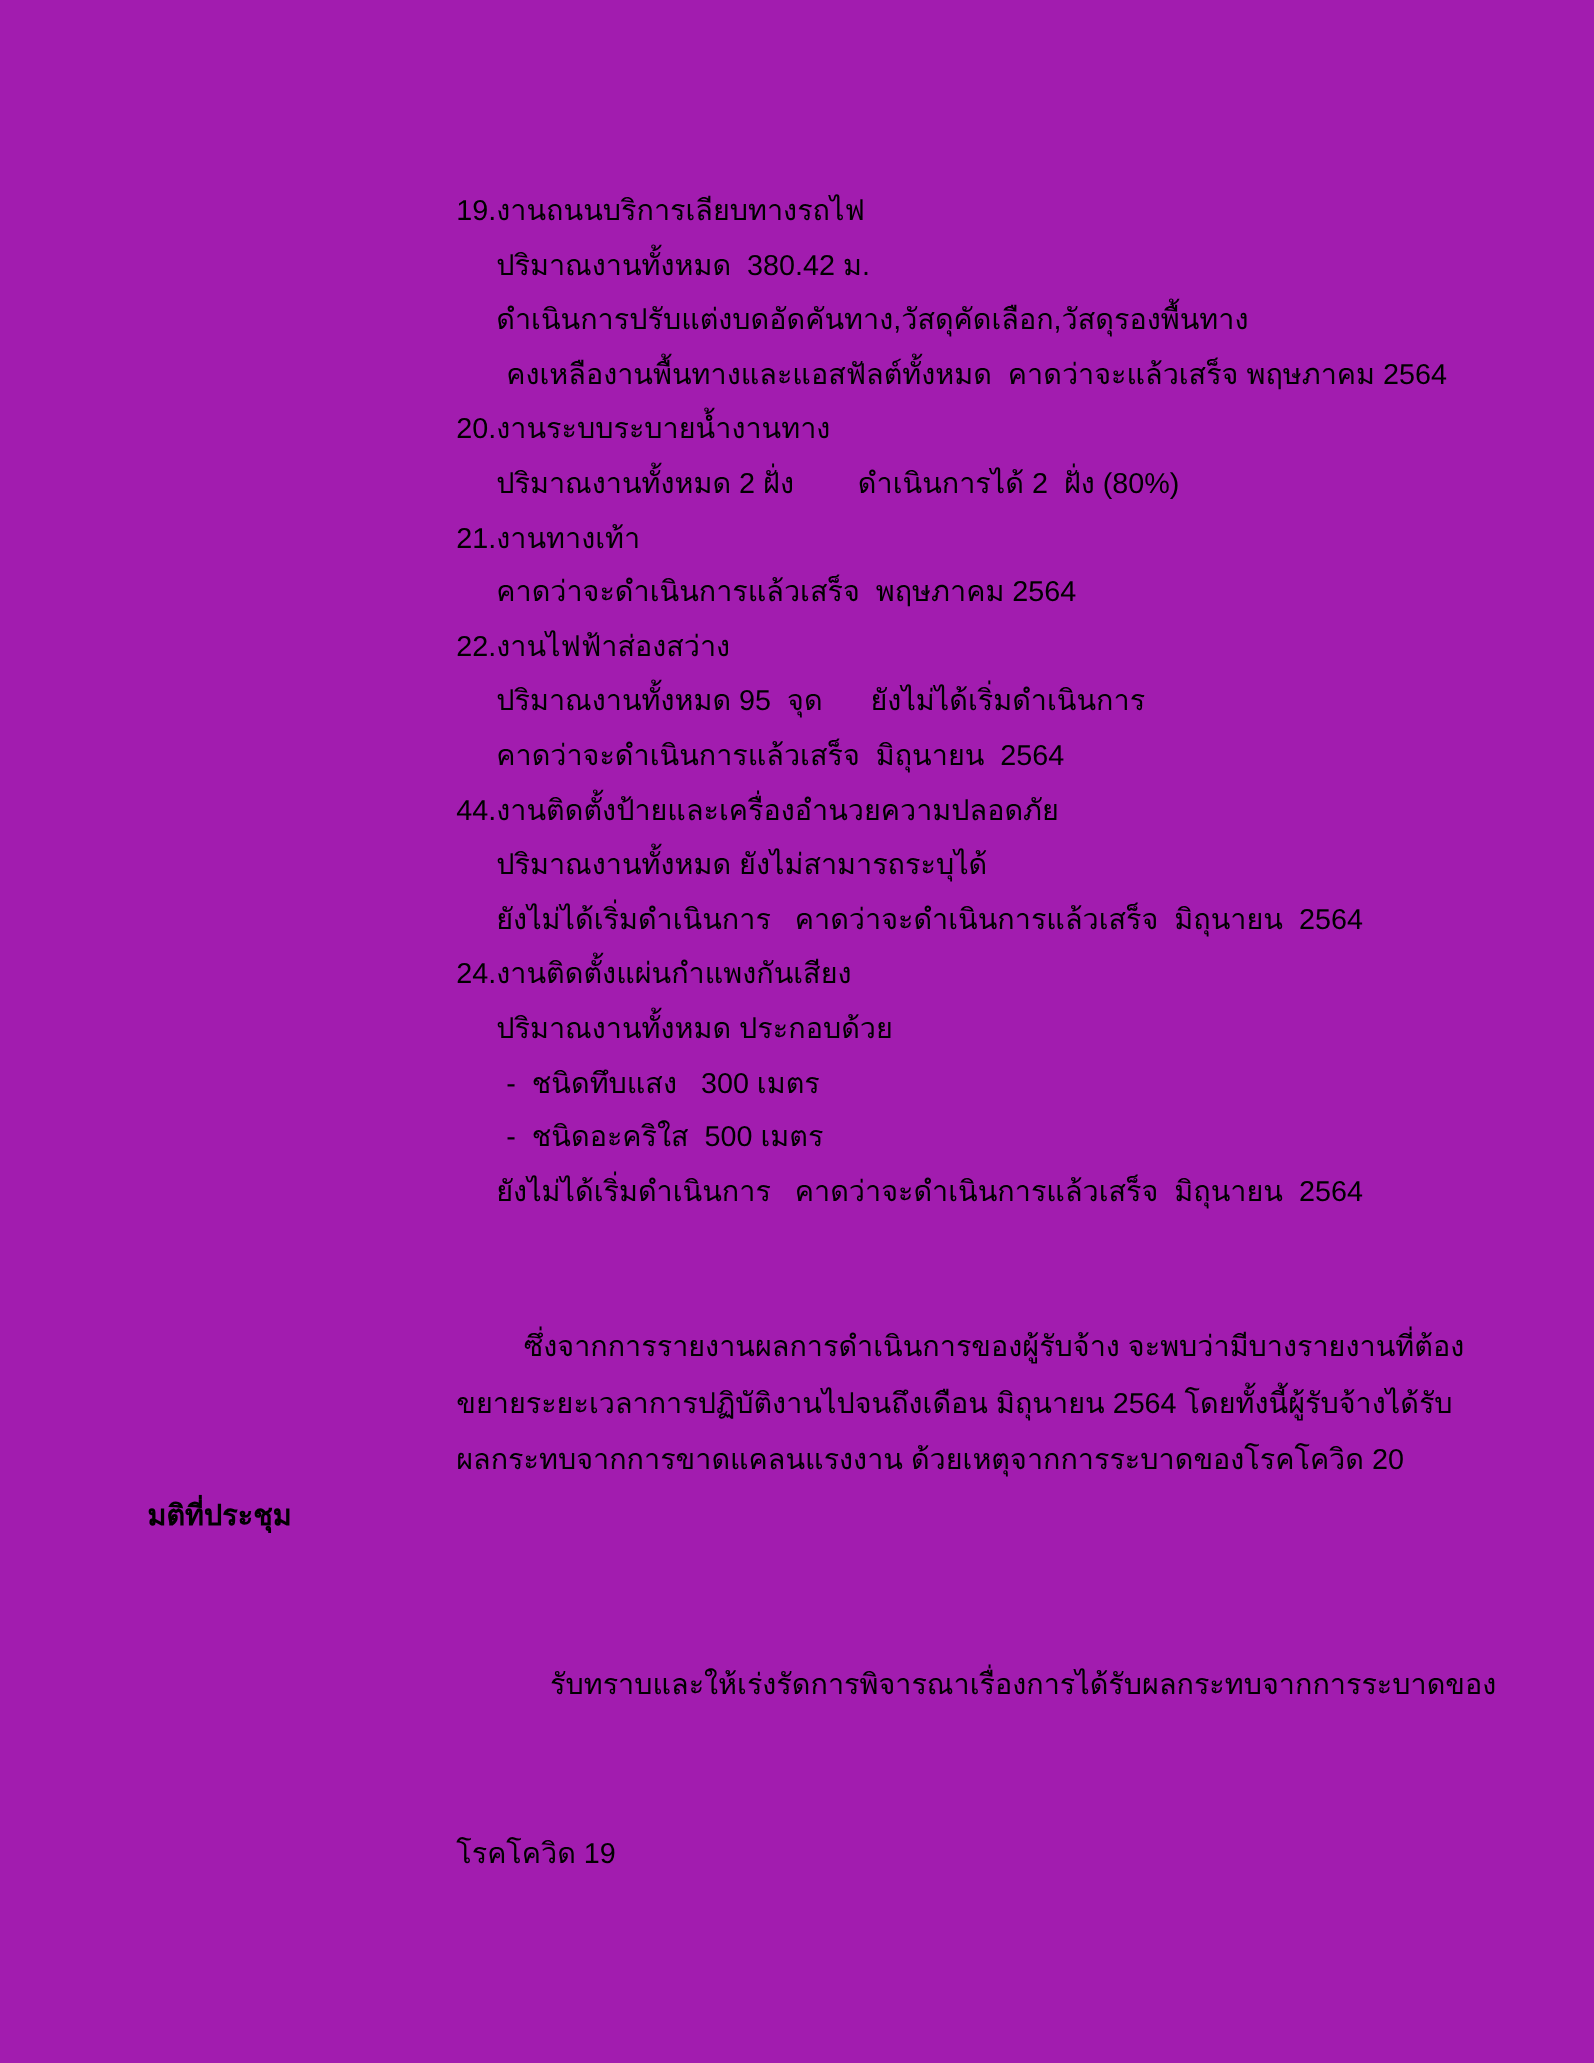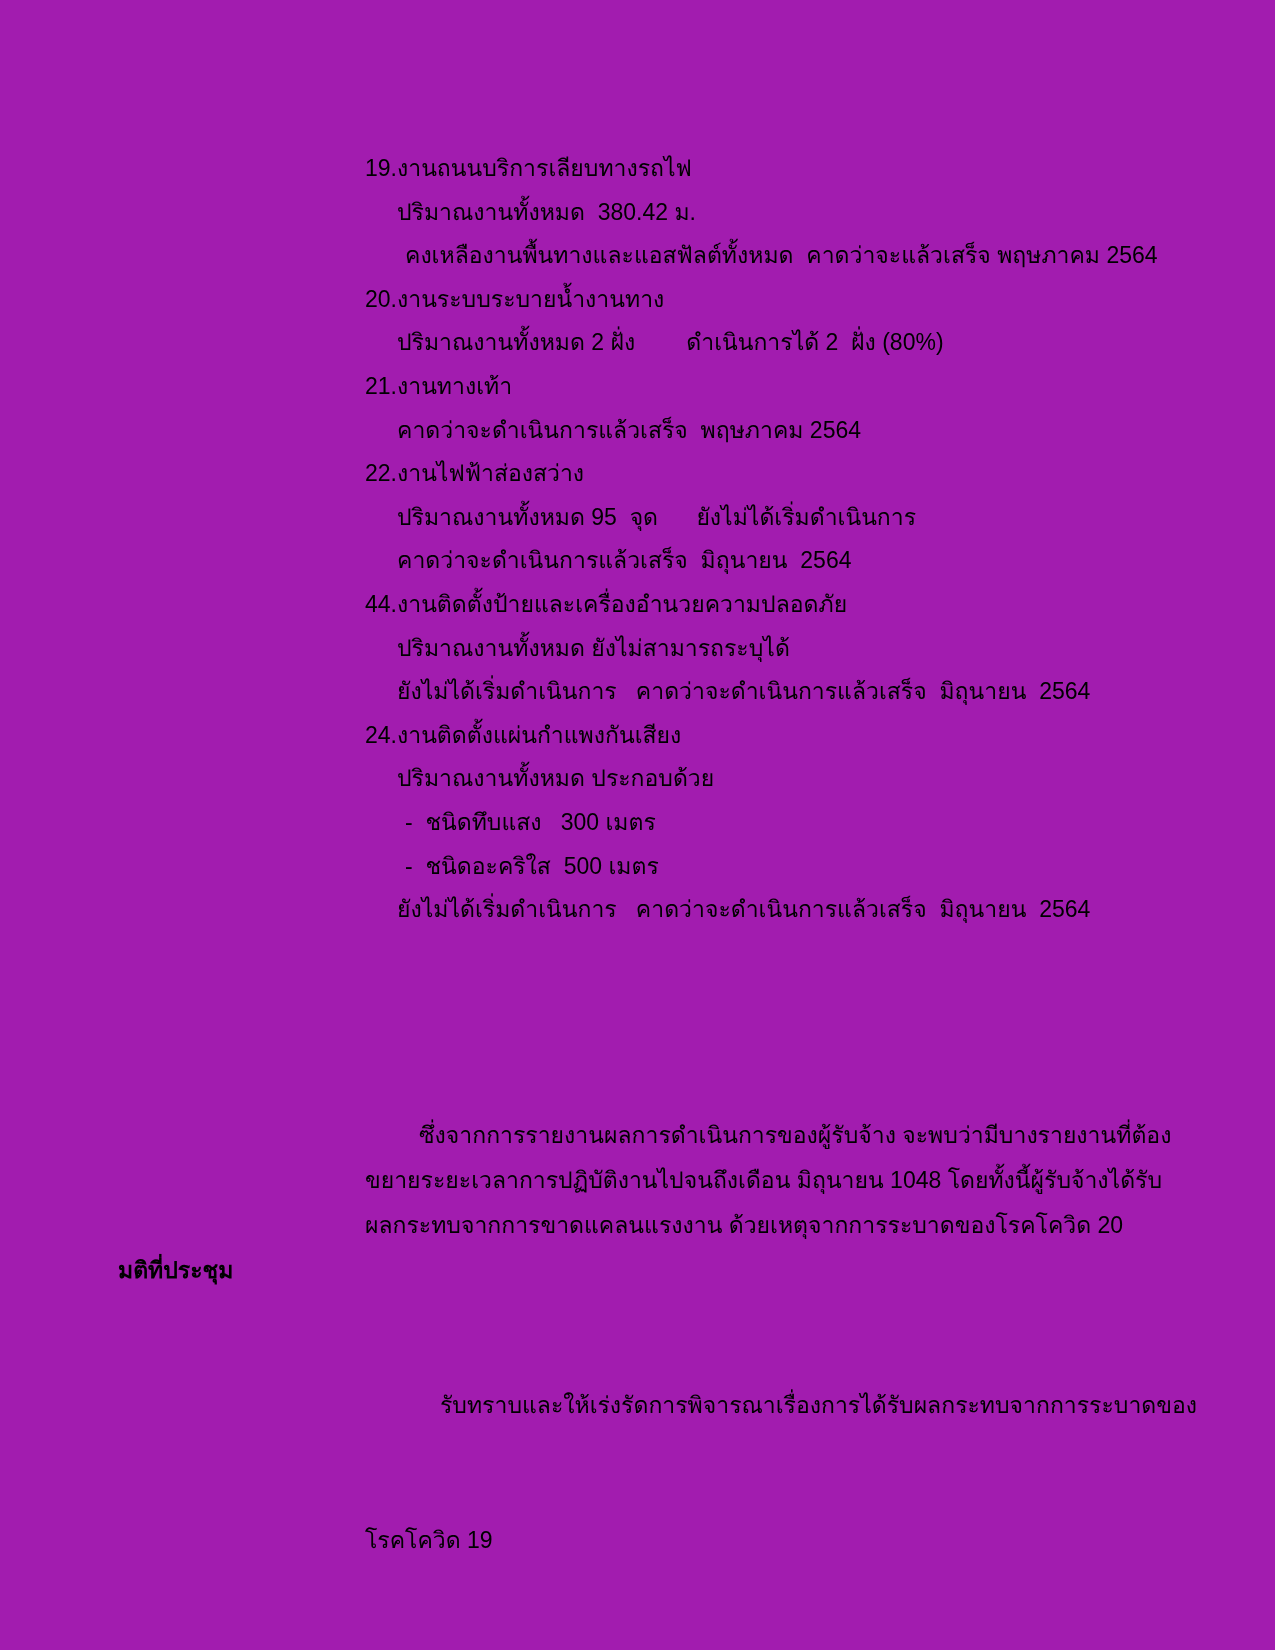--- a/index.html
+++ b/index.html
@@ -27,21 +27,21 @@
   .line.head .num {
     display: inline-block;
     min-width: 32px;
   }
   .line.sub   { padding-left: 32px; }
   .line.sub2  { padding-left: 40px; }
   .line.dash  { padding-left: 40px; }
   .paragraph {
     position: absolute;
     left: 365px;
-    top: 1113px;
+    top: 1055px;
     width: 740px;
   }
   .pline {
     line-height: 45px;
     white-space: pre;
   }
   .pline.indent { padding-left: 54px; }
   .resline { position: relative; }
   .resline .restext { padding-left: 75px; display: block; }
   .reslabel {
@@ -55,20 +55,21 @@
 </head>
 <body>
 
 <div class="page">
 
   <div class="content">
 
     <div class="item">
       <div class="line head"><span class="num">19.</span><span>งานถนนบริการเลียบทางรถไฟ</span></div>
       <div class="line sub">ปริมาณงานทั้งหมด  380.42 ม.</div>
+      <div class="line sub">ดำเนินการปรับแต่งบดอัดคันทาง,วัสดุคัดเลือก,วัสดุรองพื้นทาง</div>
       <div class="line sub2">คงเหลืองานพื้นทางและแอสฟัลต์ทั้งหมด  คาดว่าจะแล้วเสร็จ พฤษภาคม 2564</div>
     </div>
 
     <div class="item">
       <div class="line head"><span class="num">20.</span><span>งานระบบระบายน้ำงานทาง</span></div>
       <div class="line sub">ปริมาณงานทั้งหมด 2 ฝั่ง        ดำเนินการได้ 2  ฝั่ง (80%)</div>
     </div>
 
     <div class="item">
       <div class="line head"><span class="num">21.</span><span>งานทางเท้า</span></div>
@@ -92,21 +93,21 @@
       <div class="line sub">ปริมาณงานทั้งหมด ประกอบด้วย</div>
       <div class="line dash">-  ชนิดทึบแสง   300 เมตร</div>
       <div class="line dash">-  ชนิดอะคริใส  500 เมตร</div>
       <div class="line sub">ยังไม่ได้เริ่มดำเนินการ   คาดว่าจะดำเนินการแล้วเสร็จ  มิถุนายน  2564</div>
     </div>
 
   </div>
 
   <div class="paragraph">
     <div class="pline indent">ซึ่งจากการรายงานผลการดำเนินการของผู้รับจ้าง จะพบว่ามีบางรายงานที่ต้อง</div>
-    <div class="pline">ขยายระยะเวลาการปฏิบัติงานไปจนถึงเดือน มิถุนายน 1048 โดยทั้งนี้ผู้รับจ้างได้รับ</div>
+    <div class="pline">ขยายระยะเวลาการปฏิบัติงานไปจนถึงเดือน มิถุนายน 2564 โดยทั้งนี้ผู้รับจ้างได้รับ</div>
     <div class="pline">ผลกระทบจากการขาดแคลนแรงงาน ด้วยเหตุจากการระบาดของโรคโควิด 20</div>
 
     <div class="pline resline">
       <span class="reslabel">มติที่ประชุม</span>
       <span class="restext">รับทราบและให้เร่งรัดการพิจารณาเรื่องการได้รับผลกระทบจากการระบาดของ</span>
     </div>
     <div class="pline">โรคโควิด 19</div>
   </div>
 
 </div>

